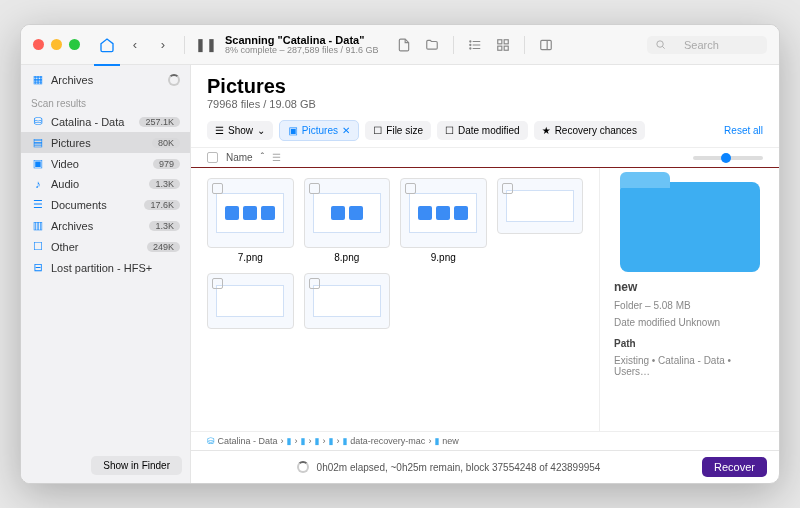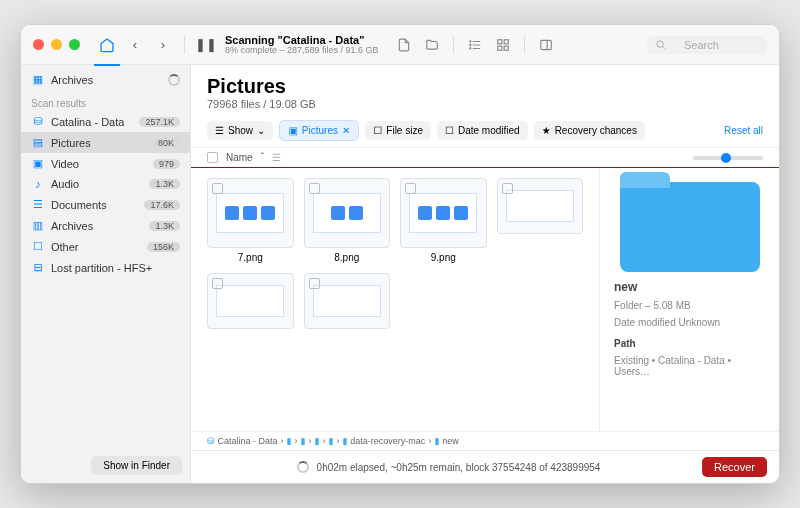--- a/index.html
+++ b/index.html
@@ -52,21 +52,21 @@
 .item.small .mock{background:#fff}
 .preview{width:180px;border-left:1px solid #eee;padding:10px 14px;font-size:10px;color:#444;display:flex;flex-direction:column;gap:6px}
 .folder{width:140px;height:90px;background:#3daef2;border-radius:8px;position:relative;margin:4px auto 2px}
 .folder::before{content:"";position:absolute;top:-10px;left:0;width:50px;height:16px;background:#6bc3f6;border-radius:6px 6px 0 0}
 .pv-name{font-weight:700;font-size:12px}
 .pv-meta{color:#888}
 .pv-hdr{font-weight:600;margin-top:4px}
 .crumbs{display:flex;align-items:center;gap:3px;padding:4px 16px;font-size:9px;color:#666;border-top:1px solid #eee;overflow:hidden;white-space:nowrap}
 .crumbs .f{color:#3daef2}
 .status{display:flex;align-items:center;gap:8px;border-top:1px solid #e5e5e5;padding:6px 12px;font-size:10px;color:#555}
-.recover{margin-left:auto;background:#b91c1c;color:#fff;border:none;border-radius:5px;padding:4px 12px;font-size:11px;cursor:pointer}
+.recover{margin-left:auto;background:#4c1d95;color:#fff;border:none;border-radius:5px;padding:4px 12px;font-size:11px;cursor:pointer}
 svg{display:block}
 </style>
 </head>
 <body>
 
 <div class="window">
   <div class="titlebar">
     <div class="traffic">
       <div class="dot r"></div>
       <div class="dot y"></div>
@@ -169,21 +169,21 @@
           <span class="badge">17.6K</span>
         </div>
       <div class="sb-row">
           <span class="ico">▥</span>
           <span>Archives</span>
           <span class="badge">1.3K</span>
         </div>
       <div class="sb-row">
           <span class="ico">☐</span>
           <span>Other</span>
-          <span class="badge">156K</span>
+          <span class="badge">249K</span>
         </div>
       <div class="sb-row">
           <span class="ico">⊟</span>
           <span>Lost partition - HFS+</span>
         </div>
       <div class="sb-foot">
         <button class="finder-btn">Show in Finder</button>
       </div>
     </div>
 

